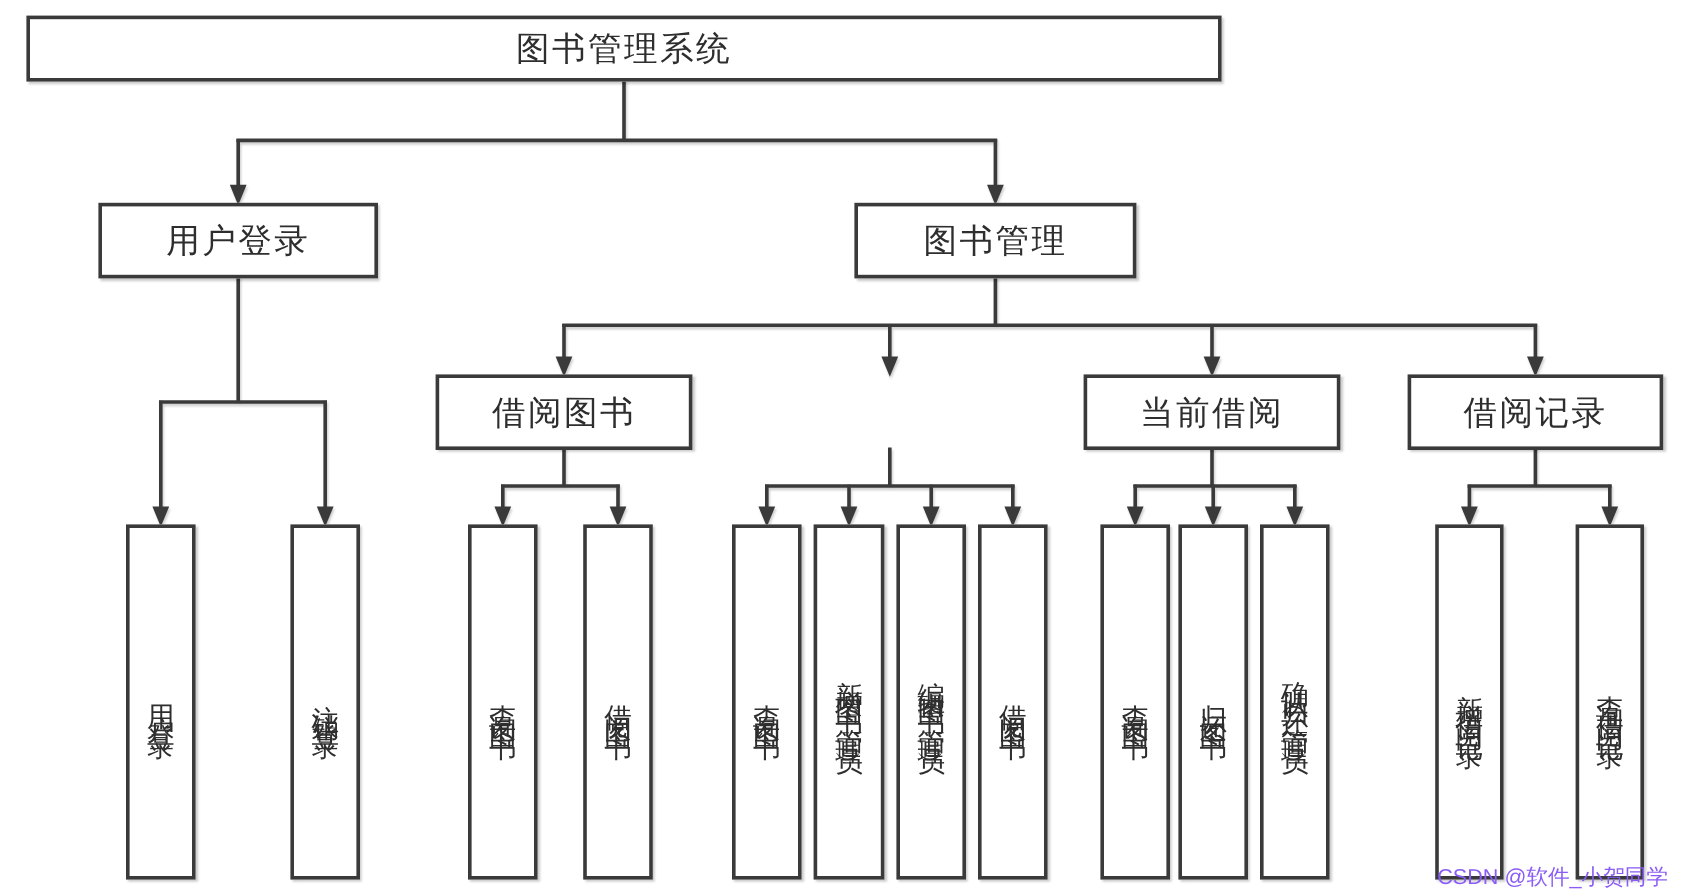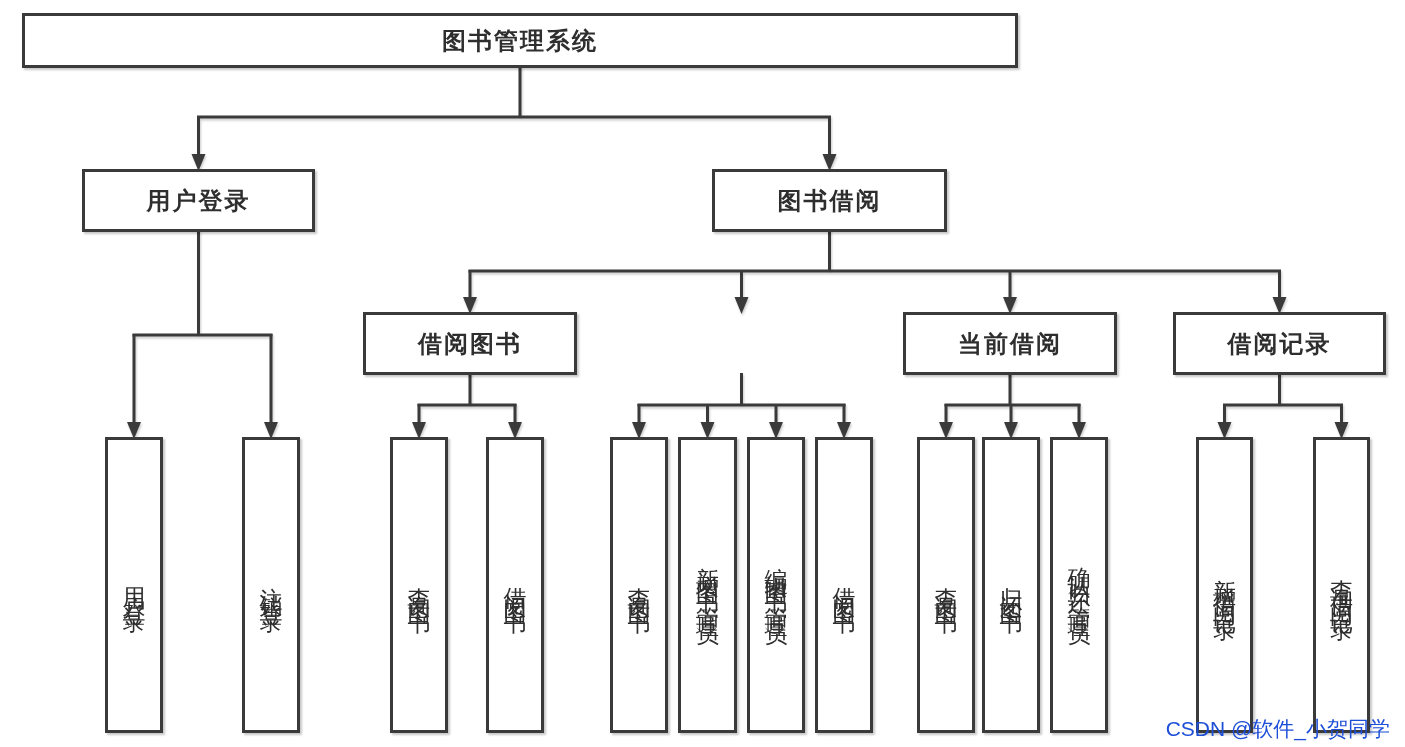--- a/index.html
+++ b/index.html
@@ -28,25 +28,24 @@
     background: #ffffff;
     border: 3px solid #3a3a3a;
     display: flex;
     align-items: center;
     justify-content: center;
     color: #2e2e2e;
     z-index: 1;
     box-shadow: 2px 2px 2px rgba(0,0,0,0.22);
   }
   .node.h .lbl {
-    font-size: 24px;
+    font-size: 28px;
     letter-spacing: 2px;
     white-space: nowrap;
     line-height: 1;
-    font-weight: bold;
   }
   .node.v { top: 437px; height: 296px; }
   .node.v .vlbl {
     writing-mode: vertical-rl;
     text-orientation: mixed;
     font-size: 23px;
     letter-spacing: 8px;
     line-height: 1;
     white-space: nowrap;
   }
@@ -69,22 +68,22 @@
   #leaf-c4 { left: 815px;  width: 58px; }
   #leaf-d1 { left: 917px;  width: 58px; }
   #leaf-d2 { left: 982px;  width: 58px; }
   #leaf-d3 { left: 1050px; width: 58px; }
   #leaf-e1 { left: 1196px; width: 57px; }
   #leaf-e2 { left: 1313px; width: 57px; }
   #watermark {
     position: absolute;
     right: 15px;
     bottom: 4px;
-    font-size: 21px;
-    color: #1d4ed8;
+    font-size: 18px;
+    color: #8b5cf6;
     z-index: 2;
     white-space: nowrap;
   }
 </style>
 </head>
 <body>
 
 <div id="canvas">
 
   <svg id="connectors">
@@ -143,21 +142,21 @@
     </svg>
 
   <div class="node h" id="node-root">
     <span class="lbl">图书管理系统</span>
   </div>
 
   <div class="node h" id="node-user-login">
     <span class="lbl">用户登录</span>
   </div>
   <div class="node h" id="node-book-mgmt">
-    <span class="lbl">图书借阅</span>
+    <span class="lbl">图书管理</span>
   </div>
 
   <div class="node h" id="node-new-rec">
     <span class="lbl">借阅图书</span>
   </div>
   <div class="node h" id="node-current-borrow">
     <span class="lbl">当前借阅</span>
   </div>
   <div class="node h" id="node-borrow-record">
     <span class="lbl">借阅记录</span>

